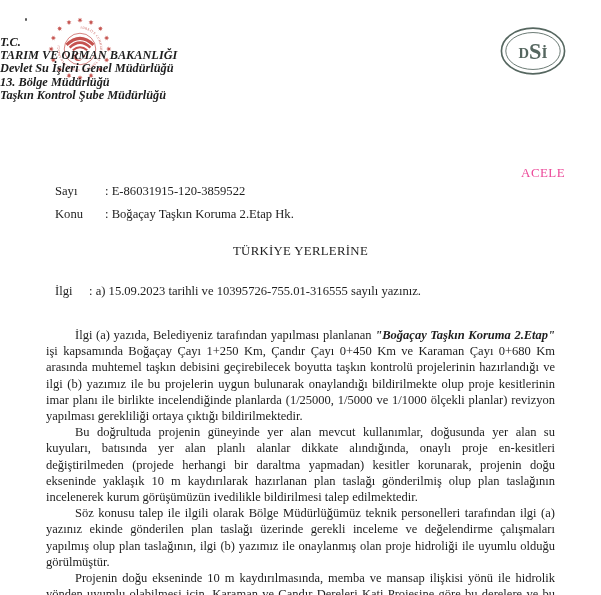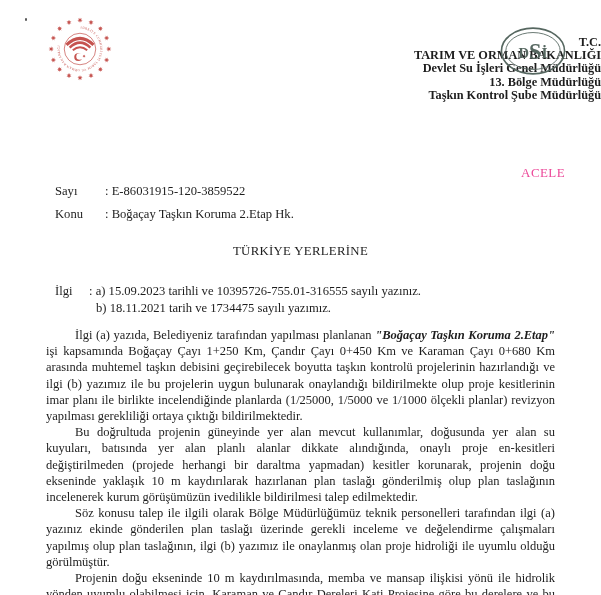--- a/index.html
+++ b/index.html
@@ -9,21 +9,21 @@
     background:#ffffff;
     overflow:hidden;
     font-family:"Liberation Serif", serif;
     color:#1d1d1d;
   }
   
   .seal{position:absolute;left:44px;top:13px;width:72px;height:72px;}
   .stray-mark{position:absolute;left:25px;top:18px;width:2px;height:3px;background:#5a5a5a;border-radius:1px;}
   .org-block{
     position:absolute;left:0;right:0;top:36px;
-    text-align:right;font-weight:bold;font-size:12.3px;line-height:13.2px;
+    text-align:left;font-weight:bold;font-size:12.3px;line-height:13.2px;font-style:italic;
   }
   .dsi{position:absolute;left:499px;top:25px;width:68px;height:52px;}
   
   .priority{
     position:absolute;top:165px;right:36px;
     color:#ec4899;font-size:13px;letter-spacing:0.4px;
   }
   
   .meta{position:absolute;left:55px;top:183px;font-size:12.6px;}
   .meta-row{display:flex;margin-bottom:6.5px;line-height:16px;}
@@ -119,21 +119,20 @@
       <span>: Boğaçay Taşkın Koruma 2.Etap Hk.</span>
     </div>
   </div>
 
   <div class="recipient">TÜRKİYE YERLERİNE</div>
 
   <div class="refs">
     <span class="refs-label">İlgi</span>
     <span>
       <div>: a) 15.09.2023 tarihli ve 10395726-755.01-316555 sayılı yazınız.</div>
-      <div class="ref-item-b">b) 18.11.2021 tarih ve 1734475 sayılı yazımız.</div>
     </span>
   </div>
 
   <div class="body-text">
     <p><span>İlgi (a) yazıda, Belediyeniz tarafından yapılması planlanan </span><span class="bold-italic">"Boğaçay Taşkın Koruma 2.Etap"</span><span> işi kapsamında Boğaçay Çayı 1+250 Km, Çandır Çayı 0+450 Km ve Karaman Çayı 0+680 Km arasında muhtemel taşkın debisini geçirebilecek boyutta taşkın kontrolü projelerinin hazırlandığı ve ilgi (b) yazımız ile bu projelerin uygun bulunarak onaylandığı bildirilmekte olup proje kesitlerinin imar planı ile birlikte incelendiğinde planlarda (1/25000, 1/5000 ve 1/1000 ölçekli planlar) revizyon yapılması gerekliliği ortaya çıktığı bildirilmektedir.</span></p>
     <p>Bu doğrultuda projenin güneyinde yer alan mevcut kullanımlar, doğusunda yer alan su kuyuları, batısında yer alan planlı alanlar dikkate alındığında, onaylı proje en-kesitleri değiştirilmeden (projede herhangi bir daraltma yapmadan) kesitler korunarak, projenin doğu ekseninde yaklaşık 10 m kaydırılarak hazırlanan plan taslağı gönderilmiş olup plan taslağının incelenerek kurum görüşümüzün ivedilikle bildirilmesi talep edilmektedir.</p>
     <p>Söz konusu talep ile ilgili olarak Bölge Müdürlüğümüz teknik personelleri tarafından ilgi (a) yazınız ekinde gönderilen plan taslağı üzerinde gerekli inceleme ve değelendirme çalışmaları yapılmış olup plan taslağının, ilgi (b) yazımız ile onaylanmış olan proje hidroliği ile uyumlu olduğu görülmüştür.</p>
     <p>Projenin doğu ekseninde 10 m kaydırılmasında, memba ve mansap ilişkisi yönü ile hidrolik yönden uyumlu olabilmesi için, Karaman ve Çandır Dereleri Kati Projesine göre bu derelere ve bu derelerdeki sanat yapılarına (Köprü bağlantısı) uygun rakortman verilerek akışın sağlanması, herhangi</p>
   </div>
 

